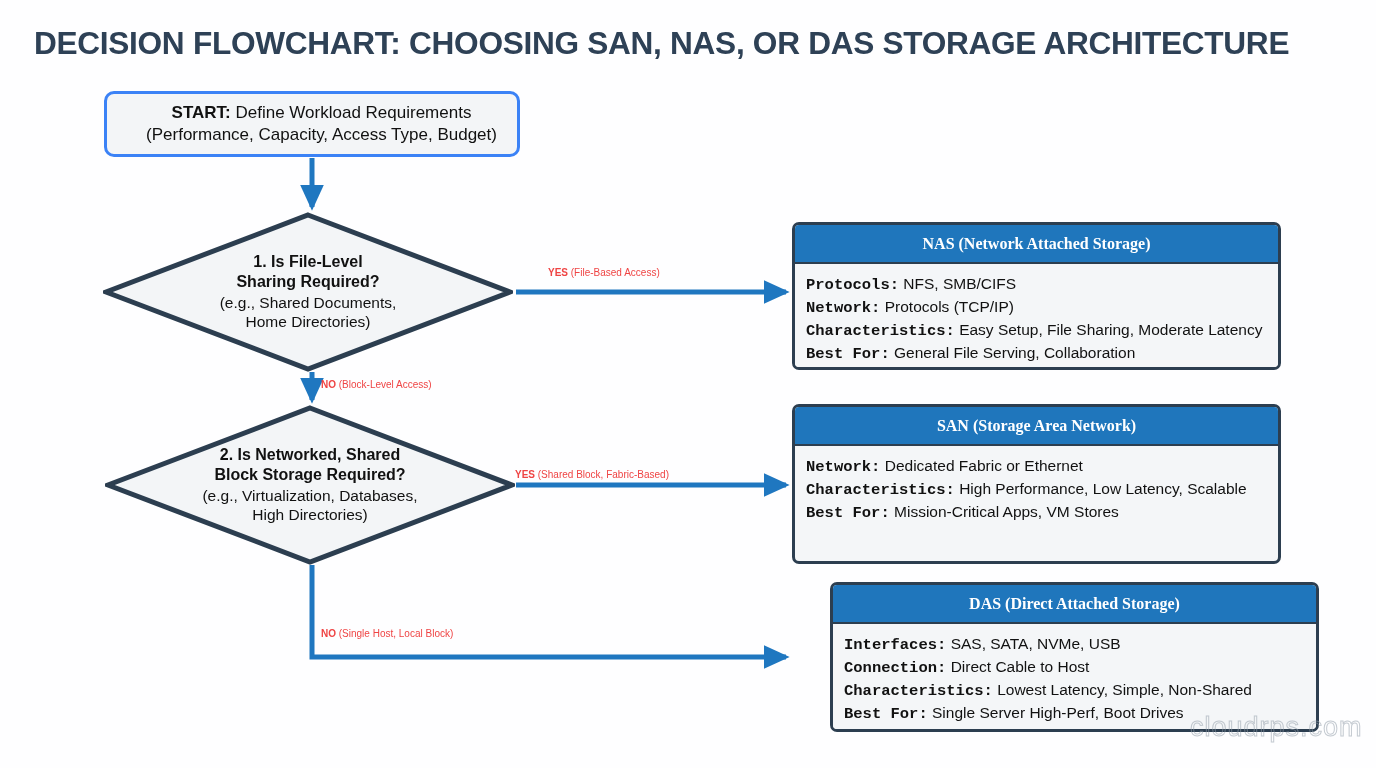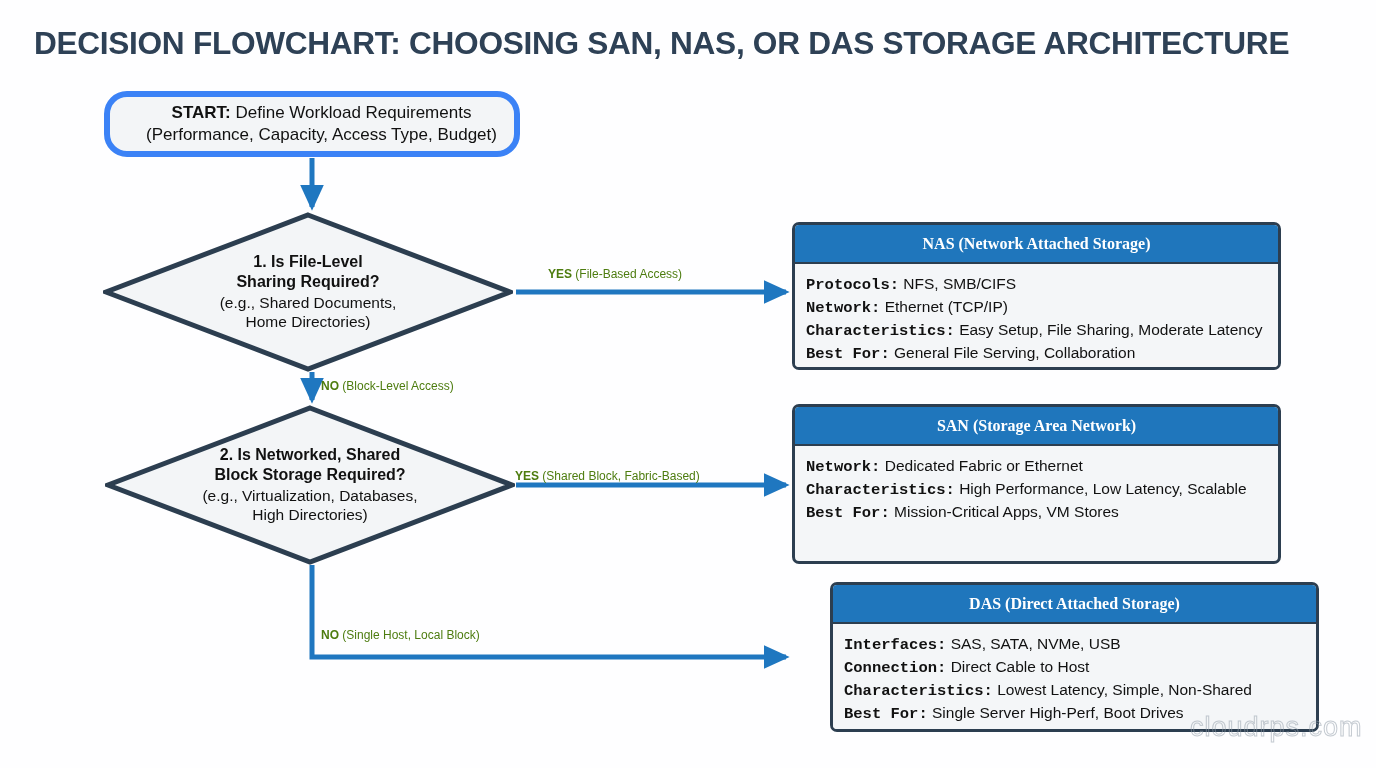--- a/index.html
+++ b/index.html
@@ -54,22 +54,22 @@
   }
 
   
   #start-node {
     position: absolute;
     left: 104px;
     top: 91px;
     width: 416px;
     height: 66px;
     box-sizing: border-box;
-    border: 6px solid #3b82f6;
-    border-radius: 23px;
+    border: 3px solid #3b82f6;
+    border-radius: 10px;
     background: #f3f5f7;
     display: flex;
     align-items: center;
     justify-content: center;
     text-align: center;
     line-height: 1.32;
     font-size: 17px;
     padding-left: 19px;
   }
   #start-node .l1 { display: block; }
@@ -104,23 +104,23 @@
   .diamond .dlabel .strong {
     font-weight: bold;
     font-size: 16px;
   }
   #diamond-1 { left: 103px; top: 212px; }
   #diamond-2 { left: 105px; top: 405px; }
 
   
   .edge-label {
     position: absolute;
-    font-size: 12px;
-    white-space: nowrap;
-    color: #4d7c0f;
+    font-size: 10px;
+    white-space: nowrap;
+    color: #ef4444;
   }
   .edge-label .yn { font-weight: bold; }
   #label-yes-1 { left: 548px; top: 267px; }
   #label-no-1  { left: 321px; top: 379px; }
   #label-yes-2 { left: 515px; top: 469px; }
   #label-no-2  { left: 321px; top: 628px; }
 
   
   .info-box {
     position: absolute;
@@ -232,21 +232,21 @@
   <div id="label-no-1" class="edge-label"><span class="yn">NO</span><span> (Block-Level Access)</span></div>
 
   <div id="label-yes-2" class="edge-label"><span class="yn">YES</span><span> (Shared Block, Fabric-Based)</span></div>
 
   <div id="label-no-2" class="edge-label"><span class="yn">NO</span><span> (Single Host, Local Block)</span></div>
 
   <div id="box-nas" class="info-box">
     <div class="box-header">NAS (Network Attached Storage)</div>
     <div class="box-body">
       <div class="row"><span class="k">Protocols:</span><span> NFS, SMB/CIFS</span></div>
-      <div class="row"><span class="k">Network:</span><span> Ethernet (TCP/IP)</span></div>
+      <div class="row"><span class="k">Network:</span><span> Protocols (TCP/IP)</span></div>
       <div class="row"><span class="k">Characteristics:</span><span> Easy Setup, File Sharing, Moderate Latency</span></div>
       <div class="row"><span class="k">Best For:</span><span> General File Serving, Collaboration</span></div>
     </div>
   </div>
 
   <div id="box-san" class="info-box">
     <div class="box-header">SAN (Storage Area Network)</div>
     <div class="box-body">
       <div class="row"><span class="k">Network:</span><span> Dedicated Fabric or Ethernet</span></div>
       <div class="row"><span class="k">Characteristics:</span><span> High Performance, Low Latency, Scalable</span></div>

